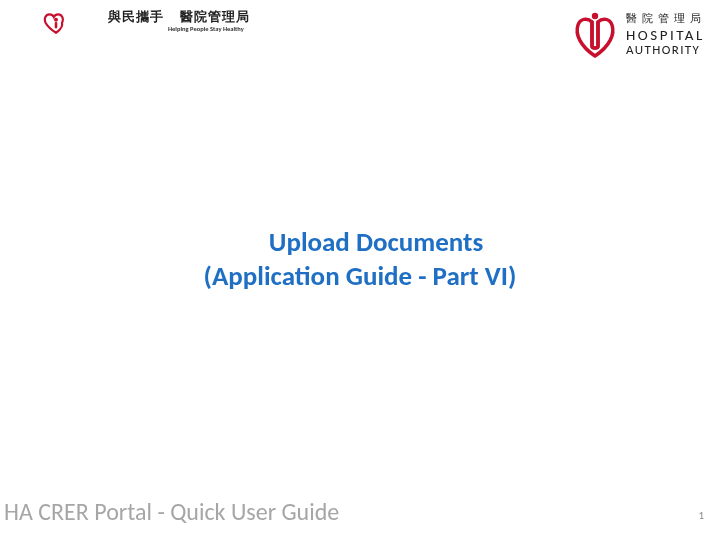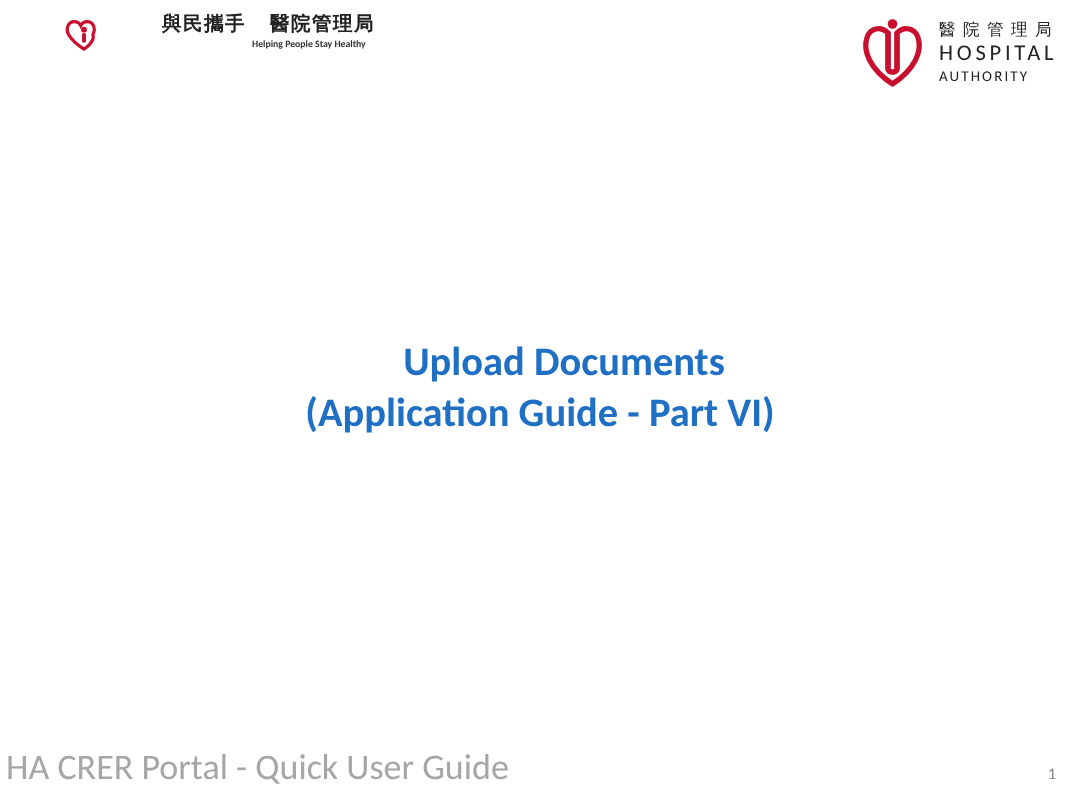--- a/index.html
+++ b/index.html
@@ -19,21 +19,21 @@
     .logo-left-text { display: flex; flex-direction: row; font-size: 9px; line-height: 1.15; font-weight: 700; color: #222; }
     .logo-left-text .ch1 { font-size: 13px; letter-spacing: 1px; }
     .logo-left-text .ch2 { font-size: 13px; letter-spacing: 1px; margin-left: 16px; }
     .logo-left-text .en  { font-size: 6.5px; font-weight: 700; letter-spacing: 0; color: #333; position: absolute; left: 110px; top: 16px; white-space: nowrap; margin-left: 48px; }
     
     .logo-right { position: absolute; top: 2px; right: 14px; display: flex; align-items: center; gap: 9px; }
     .ha-heart { width: 44px; height: 50px; }
     .ha-text { display: flex; flex-direction: column; line-height: 1.1; }
     .ha-ch { font-size: 11px; letter-spacing: 5px; color: #222; font-weight: 400; margin-bottom: 2px; }
     .ha-en1 { font-size: 15px; letter-spacing: 2.5px; color: #222; font-weight: 400; }
-    .ha-en2 { font-size: 10px; letter-spacing: 1.4px; color: #222; font-weight: 400; }
+    .ha-en2 { font-size: 13px; letter-spacing: 1.4px; color: #222; font-weight: 400; }
     
     .main-title { position: absolute; top: 225px; left: 0; right: 0; text-align: center; }
     .title-line1 { font-size: 27px; font-weight: 700; color: #1F6FC4; line-height: 1.25; padding-left: 32px; }
     .title-line2 { font-size: 27px; font-weight: 700; color: #1F6FC4; line-height: 1.25; }
     
     .footer-text { position: absolute; bottom: 14px; left: 4px; font-size: 24px; color: #a6a6a6; font-weight: 400; }
     .page-num { position: absolute; bottom: 18px; right: 16px; font-size: 11px; color: #8a8a8a; }
   </style>
 </head>
 <body>

